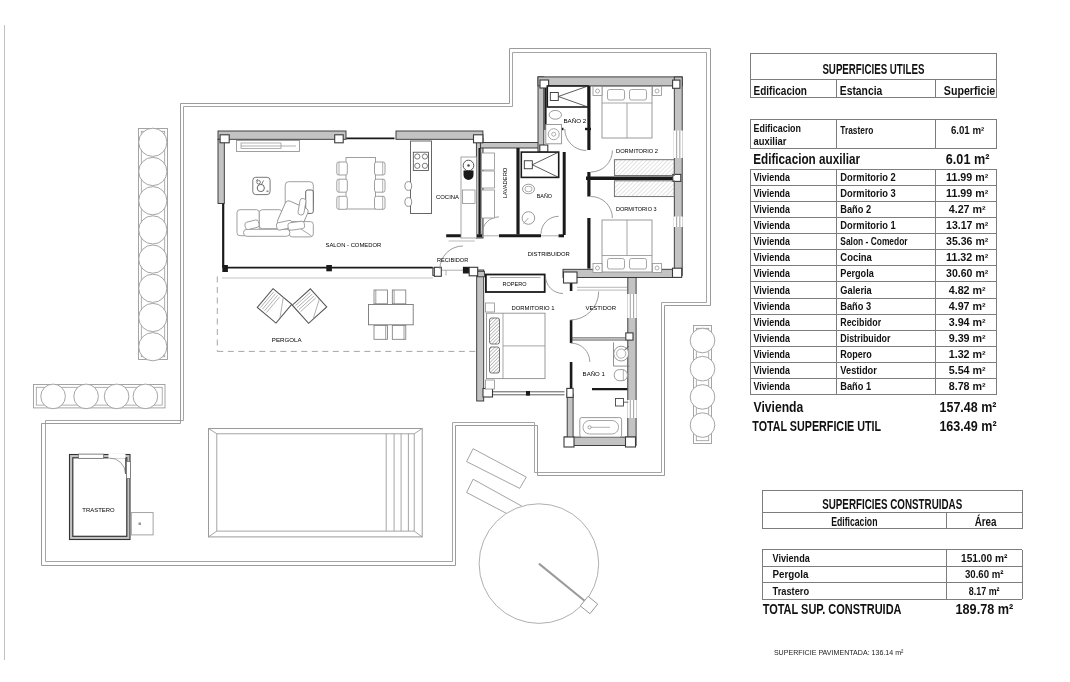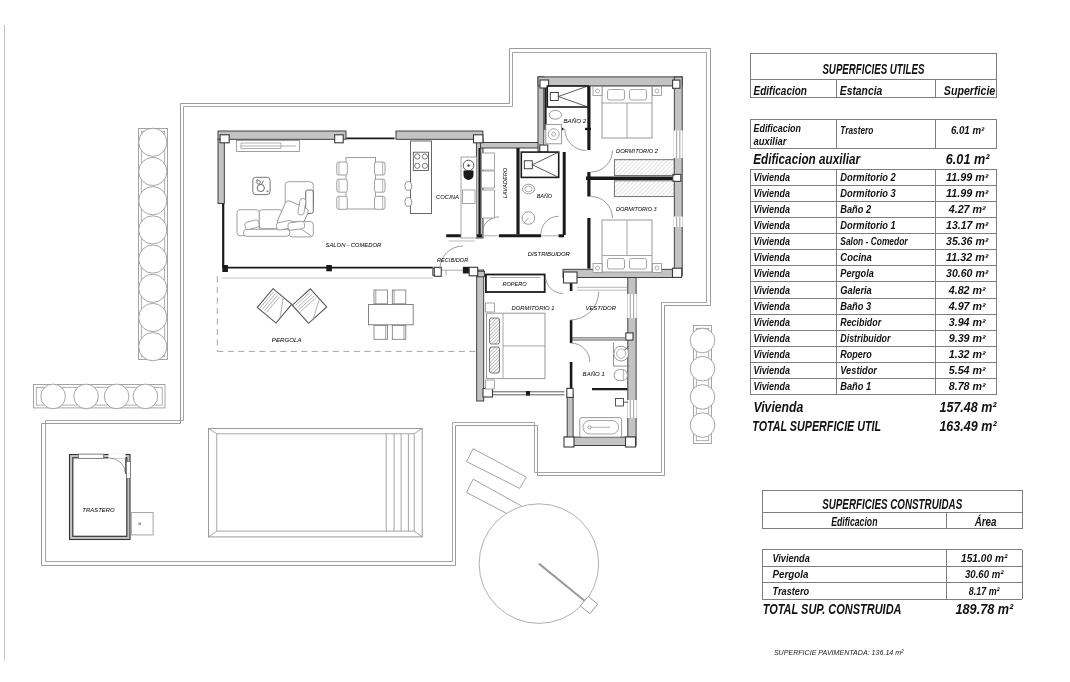--- a/index.html
+++ b/index.html
@@ -1,15 +1,15 @@
 <!DOCTYPE html>
 <html><head><meta charset="utf-8">
 <style>
   html,body { margin:0; padding:0; background:#fff; }
-  #page { position:relative; width:1029px; height:682px; background:#fff; overflow:hidden;font-style:italic; }
+  #page { position:relative; width:1029px; height:682px; background:#fff; overflow:hidden; }
   svg text { font-family:"Liberation Sans", sans-serif; }
 </style></head>
 <body>
 <div id="page">
 <svg width="1070" height="682" viewBox="0 0 1070 682">
 <rect x="0" y="0" width="1070" height="682" fill="#ffffff"></rect>
 <line x1="4.5" y1="25" x2="4.5" y2="660" stroke="#c0c0c0" stroke-width="1"></line>
 <line x1="1063.5" y1="18" x2="1063.5" y2="272" stroke="#c0c0c0" stroke-width="1"></line>
 <g transform="translate(0.5 0.5)">
 <path d="M180,103 H509 V48 H710 V305 H664 V475 H537 V425 H455 V565 H41 V423 H180 Z" fill="none" stroke="#9b9b9b" stroke-width="1"></path>

